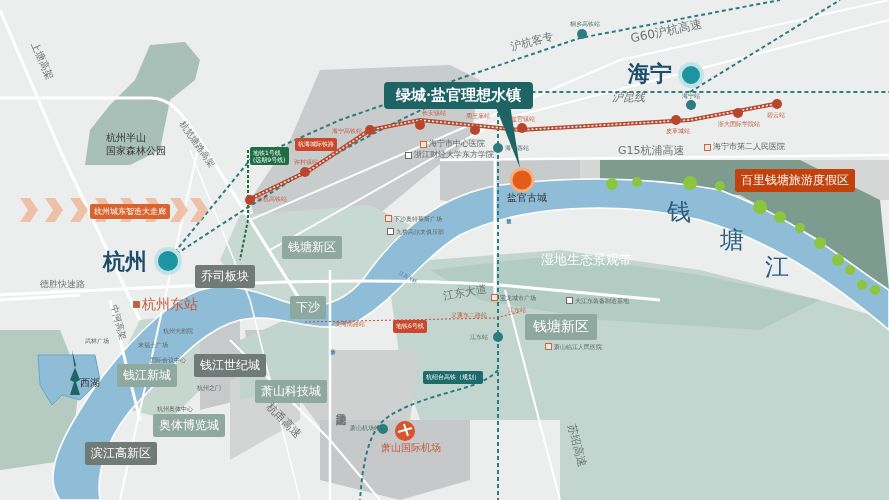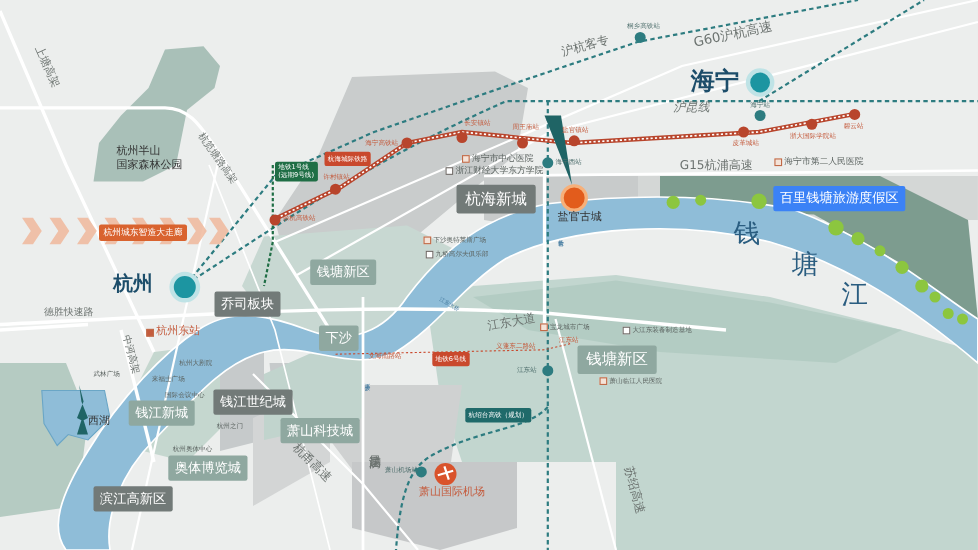--- a/index.html
+++ b/index.html
@@ -140,34 +140,37 @@
         <circle cx="498" cy="148" r="5"></circle>
         <circle cx="498" cy="337" r="5"></circle>
         <circle cx="383" cy="429" r="5"></circle>
   </g>
   <circle cx="405" cy="431" r="10" fill="#d9532c"></circle>
   <path d="M398 432 L412 428 M404 424 L408 436" stroke="#fff" stroke-width="2"></path>
 
   <path d="M72 350 L76 365 L70 380 L74 382 L70 395 L80 395 L76 382 L80 380 L74 365 Z" fill="#1f6465"></path>
 </svg>
 
-
-<div class="lbl city" style="left:103px;top:250px;font-size:18px;">杭州</div>
+<div class="lbl" style="left:384px;top:82px;background:#1f6465;color:#fff;font-family:'DejaVu Serif',serif;font-weight:bold;font-size:15px;padding:6px 12px;border-radius:4px;">
+  <span>绿城·盐官理想水镇</span>
+</div>
+
+<div class="lbl city" style="left:103px;top:250px;font-size:22px;">杭州</div>
 <div class="lbl city" style="left:628px;top:63px;font-size:22px;font-family:Liberation Serif, serif;">海宁</div>
 
 <div class="lbl" style="left:667px;top:200px;font-family:'DejaVu Serif',serif;font-size:24px;color:#2a5d80;">钱</div>
 <div class="lbl" style="left:720px;top:228px;font-family:'DejaVu Serif',serif;font-size:24px;color:#2a5d80;">塘</div>
 <div class="lbl" style="left:765px;top:255px;font-family:'DejaVu Serif',serif;font-size:24px;color:#2a5d80;">江</div>
 
-<div class="dist big" style="left:415px;top:168px;">杭海新城</div>
 <div class="dist" style="left:282px;top:236px;background:#8fa8a0;">钱塘新区</div>
 <div class="dist" style="left:195px;top:265px;">乔司板块</div>
 <div class="dist" style="left:290px;top:296px;background:#8fa8a0;">下沙</div>
 <div class="dist big" style="left:525px;top:314px;background:#8fa8a0;">钱塘新区</div>
-<div class="dist" style="left:703px;top:169px;background:#3b82f6;">百里钱塘旅游度假区</div>
+<div class="dist" style="left:535px;top:248px;background:transparent;font-size:13px;">湿地生态景观带</div>
+<div class="dist" style="left:735px;top:169px;background:#c2410c;">百里钱塘旅游度假区</div>
 <div class="dist" style="left:117px;top:364px;background:#8fa8a0;">钱江新城</div>
 <div class="dist" style="left:194px;top:354px;">钱江世纪城</div>
 <div class="dist" style="left:255px;top:380px;background:#8fa8a0;">萧山科技城</div>
 <div class="dist" style="left:153px;top:414px;background:#8fa8a0;">奥体博览城</div>
 <div class="dist" style="left:85px;top:442px;">滨江高新区</div>
 
 <div class="lbl road" style="left:22px;top:56px;transform:rotate(66deg);font-size:10px;">上塘高架</div>
 <div class="lbl road" style="left:170px;top:140px;transform:rotate(55deg);font-size:9px;">杭笕塘路高架</div>
 <div class="lbl road" style="left:40px;top:280px;font-size:9px;">德胜快速路</div>
 <div class="lbl road" style="left:100px;top:318px;transform:rotate(75deg);font-size:9px;">中河高架</div>
@@ -182,21 +185,21 @@
 <div class="lbl road" style="left:398px;top:275px;transform:rotate(30deg);font-size:5px;color:#4a7fa3;">江东大桥</div>
 <div class="lbl road" style="left:330px;top:345px;writing-mode:vertical-rl;font-size:5px;color:#4a7fa3;">下沙大桥</div>
 <div class="lbl road" style="left:506px;top:214px;writing-mode:vertical-rl;font-size:5px;color:#4a7fa3;">盐官大桥</div>
 
 <div class="lbl" style="left:106px;top:132px;font-size:10px;color:#333;white-space:pre;line-height:1.25;">杭州半山
 国家森林公园</div>
 <div class="lbl" style="left:80px;top:378px;font-size:10px;color:#333;">西湖</div>
 <div class="lbl" style="left:507px;top:193px;font-size:10px;color:#333;">盐官古城</div>
 <div class="tag red" style="left:90px;top:204px;font-size:8px;padding:2px 4px;background:#d9632f;">杭州城东智造大走廊</div>
 <div class="lbl" style="left:381px;top:443px;font-size:10px;color:#c45b3d;">萧山国际机场</div>
-<div class="lbl poi" style="left:133px;top:297px;font-size:10px;color:#c45b3d;">
+<div class="lbl poi" style="left:133px;top:297px;font-size:14px;color:#c45b3d;">
   <span class="ic" style="background:#c45b3d;"></span>
   <span>杭州东站</span>
 </div>
 
 <div class="lbl poi" style="left:420px;top:140px;justify-content:space-between;">
       <span class="ic"></span>
       <span>海宁市中心医院</span>
     </div>
 <div class="lbl poi" style="left:405px;top:151px;">
       <span class="ic sch"></span>

